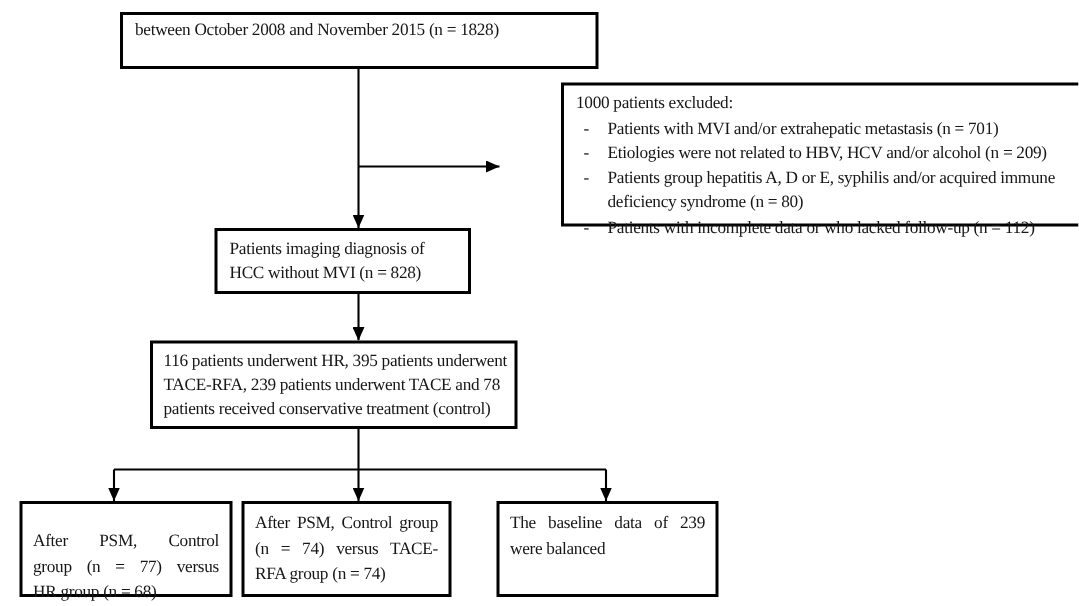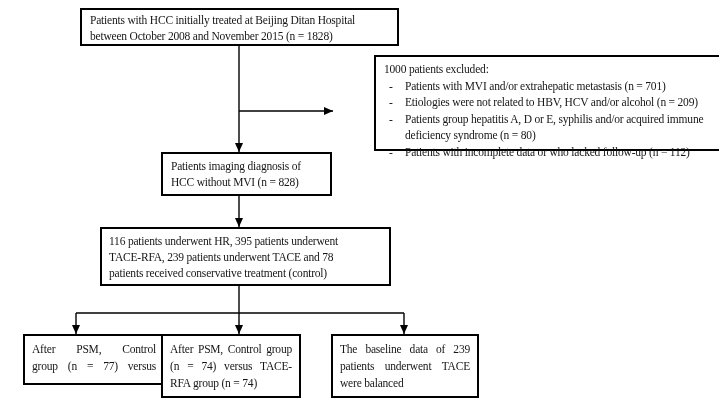--- a/index.html
+++ b/index.html
@@ -29,23 +29,23 @@
   .node {
     position: absolute;
     box-sizing: border-box;
     border: 2px solid #000000;
     background: #ffffff;
   }
   .line { white-space: nowrap; display: block; }
   .jline { text-align-last: justify; }
   #n1 { left: 80px;  top: 8px;   width: 319px; height: 38px;  padding: 2px 8px 0 8px; line-height: 16px; }
   #n2 { left: 333px; top: 55px;  width: 382px; height: 96px; padding: 4px 8px 0 8px; line-height: 16.5px; margin-left: 41px; }
-  #n3 { left: 161px; top: 152px; width: 171px; height: 44px;  padding: 4px 8px 0 8px; line-height: 16px; }
-  #n4 { left: 100px; top: 227px; width: 291px; height: 59px;  padding: 4px 7px 0 7px; line-height: 16px; }
-  #n5 { left: 23px;   top: 334px; width: 142px; height: 51px;  padding: 5px 7px 0 7px; line-height: 17px; }
+  #n3 { left: 143px; top: 152px; width: 171px; height: 44px;  padding: 4px 8px 0 8px; line-height: 16px; }
+  #n4 { left: 100px; top: 227px; width: 245px; height: 59px;  padding: 4px 7px 0 7px; line-height: 16px; }
+  #n5 { left: 13px;   top: 334px; width: 142px; height: 64px;  padding: 17px 7px 0 7px; line-height: 17px; }
   #n6 { left: 161px; top: 334px; width: 140px; height: 64px;  padding: 5px 7px 0 7px; line-height: 17px; }
   #n7 { left: 331px; top: 334px; width: 148px; height: 64px;  padding: 5px 7px 0 7px; line-height: 17px; }
   .excl-item { display: flex; }
   .excl-dash { flex: 0 0 16px; margin-left: 5px; }
   .excl-text { flex: 1 1 auto; min-width: 0; }
 </style>
 </head>
 <body>
 
 <div id="canvas">
@@ -60,21 +60,20 @@
     <path d="M239 111 H333" stroke="#000000" stroke-width="1.4" fill="none" marker-end="url(#arrow)"></path>
     <path d="M239 196 V227" stroke="#000000" stroke-width="1.4" fill="none" marker-end="url(#arrow)"></path>
     <path d="M239 286 V313" stroke="#000000" stroke-width="1.4" fill="none"></path>
     <path d="M76 313 H404" stroke="#000000" stroke-width="1.4" fill="none"></path>
     <path d="M76 313 V334" stroke="#000000" stroke-width="1.4" fill="none" marker-end="url(#arrow)"></path>
     <path d="M239 313 V334" stroke="#000000" stroke-width="1.4" fill="none" marker-end="url(#arrow)"></path>
     <path d="M404 313 V334" stroke="#000000" stroke-width="1.4" fill="none" marker-end="url(#arrow)"></path>
   </svg>
 
   <div id="n1" class="node">
-    <span class="line">Patients with HCC initially treated at Beijing Ditan Hospital</span>
     <span class="line">between October 2008 and November 2015 (n = 1828)</span>
   </div>
 
   <div id="n2" class="node">
     <div class="line">1000 patients excluded:</div>
     <div class="excl-item">
       <span class="excl-dash">-</span>
       <span class="excl-text">
         <span class="line">Patients with MVI and/or extrahepatic metastasis (n = 701)</span>
       </span>
@@ -107,27 +106,27 @@
 
   <div id="n4" class="node">
     <span class="line">116 patients underwent HR, 395 patients underwent</span>
     <span class="line">TACE-RFA, 239 patients underwent TACE and 78</span>
     <span class="line">patients received conservative treatment (control)</span>
   </div>
 
   <div id="n5" class="node">
     <span class="line jline">After PSM, Control</span>
     <span class="line jline">group (n = 77) versus</span>
+    <span class="line">HR group (n = 68)</span>
   </div>
 
   <div id="n6" class="node">
     <span class="line jline">After PSM, Control group</span>
     <span class="line jline">(n = 74) versus TACE-</span>
     <span class="line">RFA group (n = 74)</span>
   </div>
 
   <div id="n7" class="node">
     <span class="line jline">The baseline data of 239</span>
-    <span class="line jline">patients underwent TACE</span>
     <span class="line">were balanced</span>
   </div>
 
 </div>
 
 </body></html>

